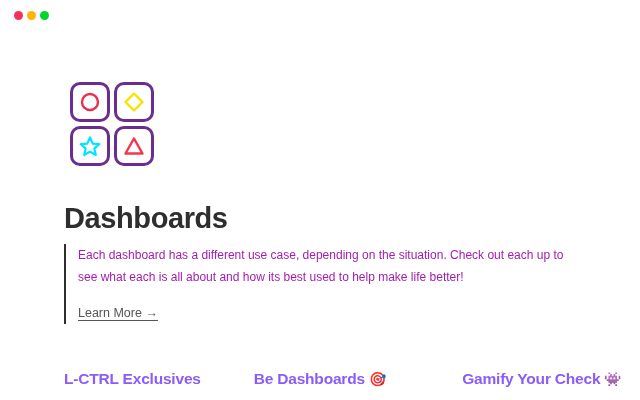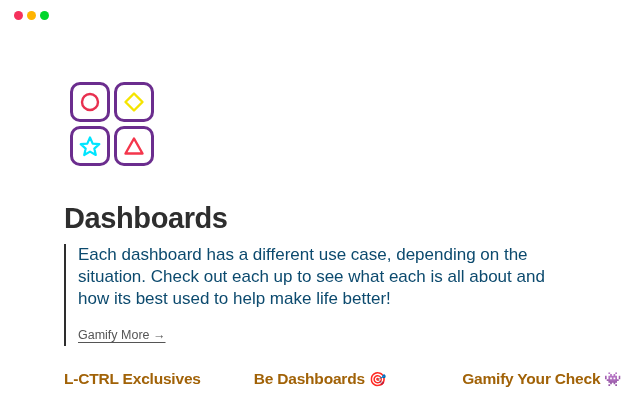--- a/index.html
+++ b/index.html
@@ -52,23 +52,23 @@
   }
 
   
   .quote-block {
     position:absolute; left:64px; top:214px;
     width:510px;
     border-left:2px solid #2e2e2e;
     padding-left:12px;
   }
   .quote-text {
-    font-size:17px;
+    font-size:12px;
     line-height:22px;
-    color:#0c4a6e;
+    color:#a21caf;
     width:490px;
   }
   .learn-more {
     display:inline-block;
     margin-top:18px;
     margin-bottom:4px;
     font-size:12.5px;
     color:#555;
     text-decoration:underline;
     text-underline-offset:3px;
@@ -77,21 +77,21 @@
 
   
   .bottom-row {
     position:absolute; left:0; top:340px;
     width:640px;
     display:flex;
   }
   .bottom-heading {
     font-size:15.5px;
     font-weight:bold;
-    color:#a16207;
+    color:#8b5cf6;
     letter-spacing:-0.2px;
     white-space:nowrap;
   }
   .bh-1 { margin-left:64px; }
   .bh-2 { margin-left:53px; }
   .bh-3 { margin-left:76px; }
   .emoji { font-size:14px; }
 </style>
 </head>
 <body>
@@ -137,21 +137,21 @@
         </svg>
       </span>
     </div>
 
   </div>
 
   <h1 class="page-title">Dashboards</h1>
 
   <div class="quote-block">
     <p class="quote-text">Each dashboard has a different use case, depending on the situation. Check out each up to see what each is all about and how its best used to help make life better!</p>
-    <a class="learn-more">Gamify More →</a>
+    <a class="learn-more">Learn More →</a>
   </div>
 
   <div class="bottom-row">
     <div class="bottom-heading bh-1">
       <span>L-CTRL Exclusives</span>
     </div>
     <div class="bottom-heading bh-2">
       <span>Be Dashboards</span>
       <span class="emoji">🎯</span>
     </div>

